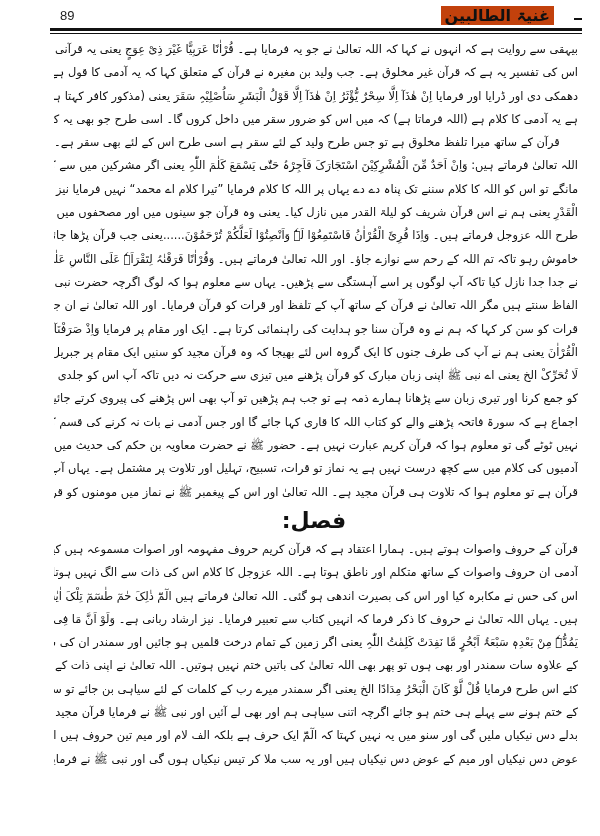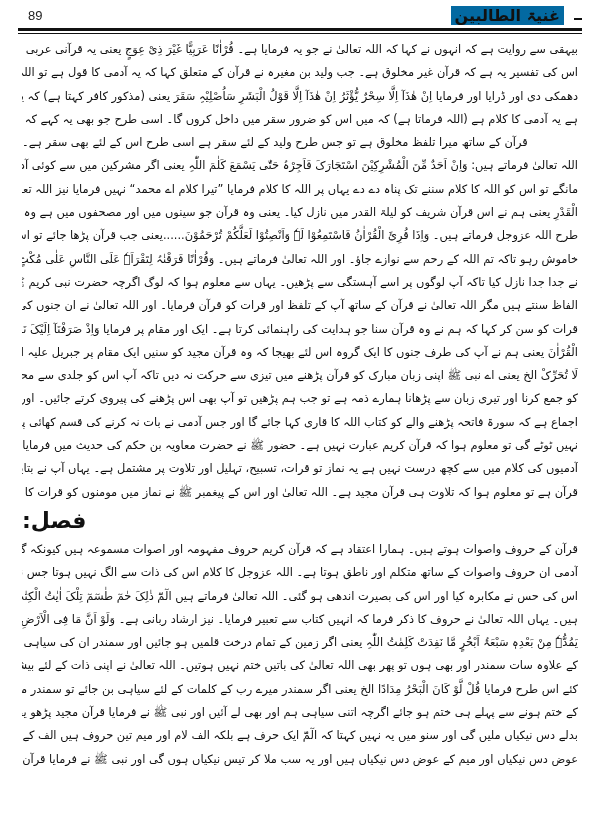--- a/index.html
+++ b/index.html
@@ -3,34 +3,34 @@
 <meta charset="utf-8">
 <style>
   html, body { margin: 0; padding: 0; }
   body {
     width: 600px; height: 836px; overflow: hidden;
     background: #ffffff;
     font-family: "DejaVu Sans", sans-serif;
     color: #111;
     position: relative;
   }
-  .page { position: absolute; inset: 0; }
+  .page { position: absolute; inset: 0; margin-left: 32px; }
   .header {
     position: absolute; left: 18px; right: 18px; top: 6px; height: 30px;
   }
   .page-number {
     position: absolute; left: 10px; top: 2px;
     font-family: "Liberation Sans", sans-serif;
     font-size: 13px; color: #222;
   }
   .book-title {
-    position: absolute; right: 18px; top: 0px;
+    position: absolute; right: 28px; top: 0px;
     font-family: "DejaVu Sans", sans-serif;
     font-weight: bold; font-size: 16px; direction: rtl;
-    background: #0369a1; padding: 0 4px;
+    background: #c2410c; padding: 0 4px;
   }
   .title-dash {
     position: absolute; right: 0; top: 12px; width: 8px; height: 2px; background: #111;
   }
   .rule-thick {
     position: absolute; left: 0; right: 0; top: 22px; height: 3px; background: #111;
   }
   .rule-thin {
     position: absolute; left: 0; right: 0; top: 27px; height: 1px; background: #111;
   }
@@ -39,21 +39,21 @@
     direction: rtl; text-align: justify;
     font-family: "DejaVu Sans", sans-serif;
   }
   .line {
     height: 23.3px; line-height: 23.3px;
     font-size: 11.4px; white-space: nowrap; overflow: hidden;
     text-align: right;
   }
   .section-heading {
     font-size: 22px; font-weight: bold; height: 34px; line-height: 34px;
-    text-align: left; padding-right: 4px;
+    text-align: center; padding-right: 4px;
   }
   .line.last { text-align: left; }
 </style>
 </head>
 <body>
 
 <div class="page">
   <div class="header">
     <span class="page-number">89</span>
     <div class="rule-thick"></div>

